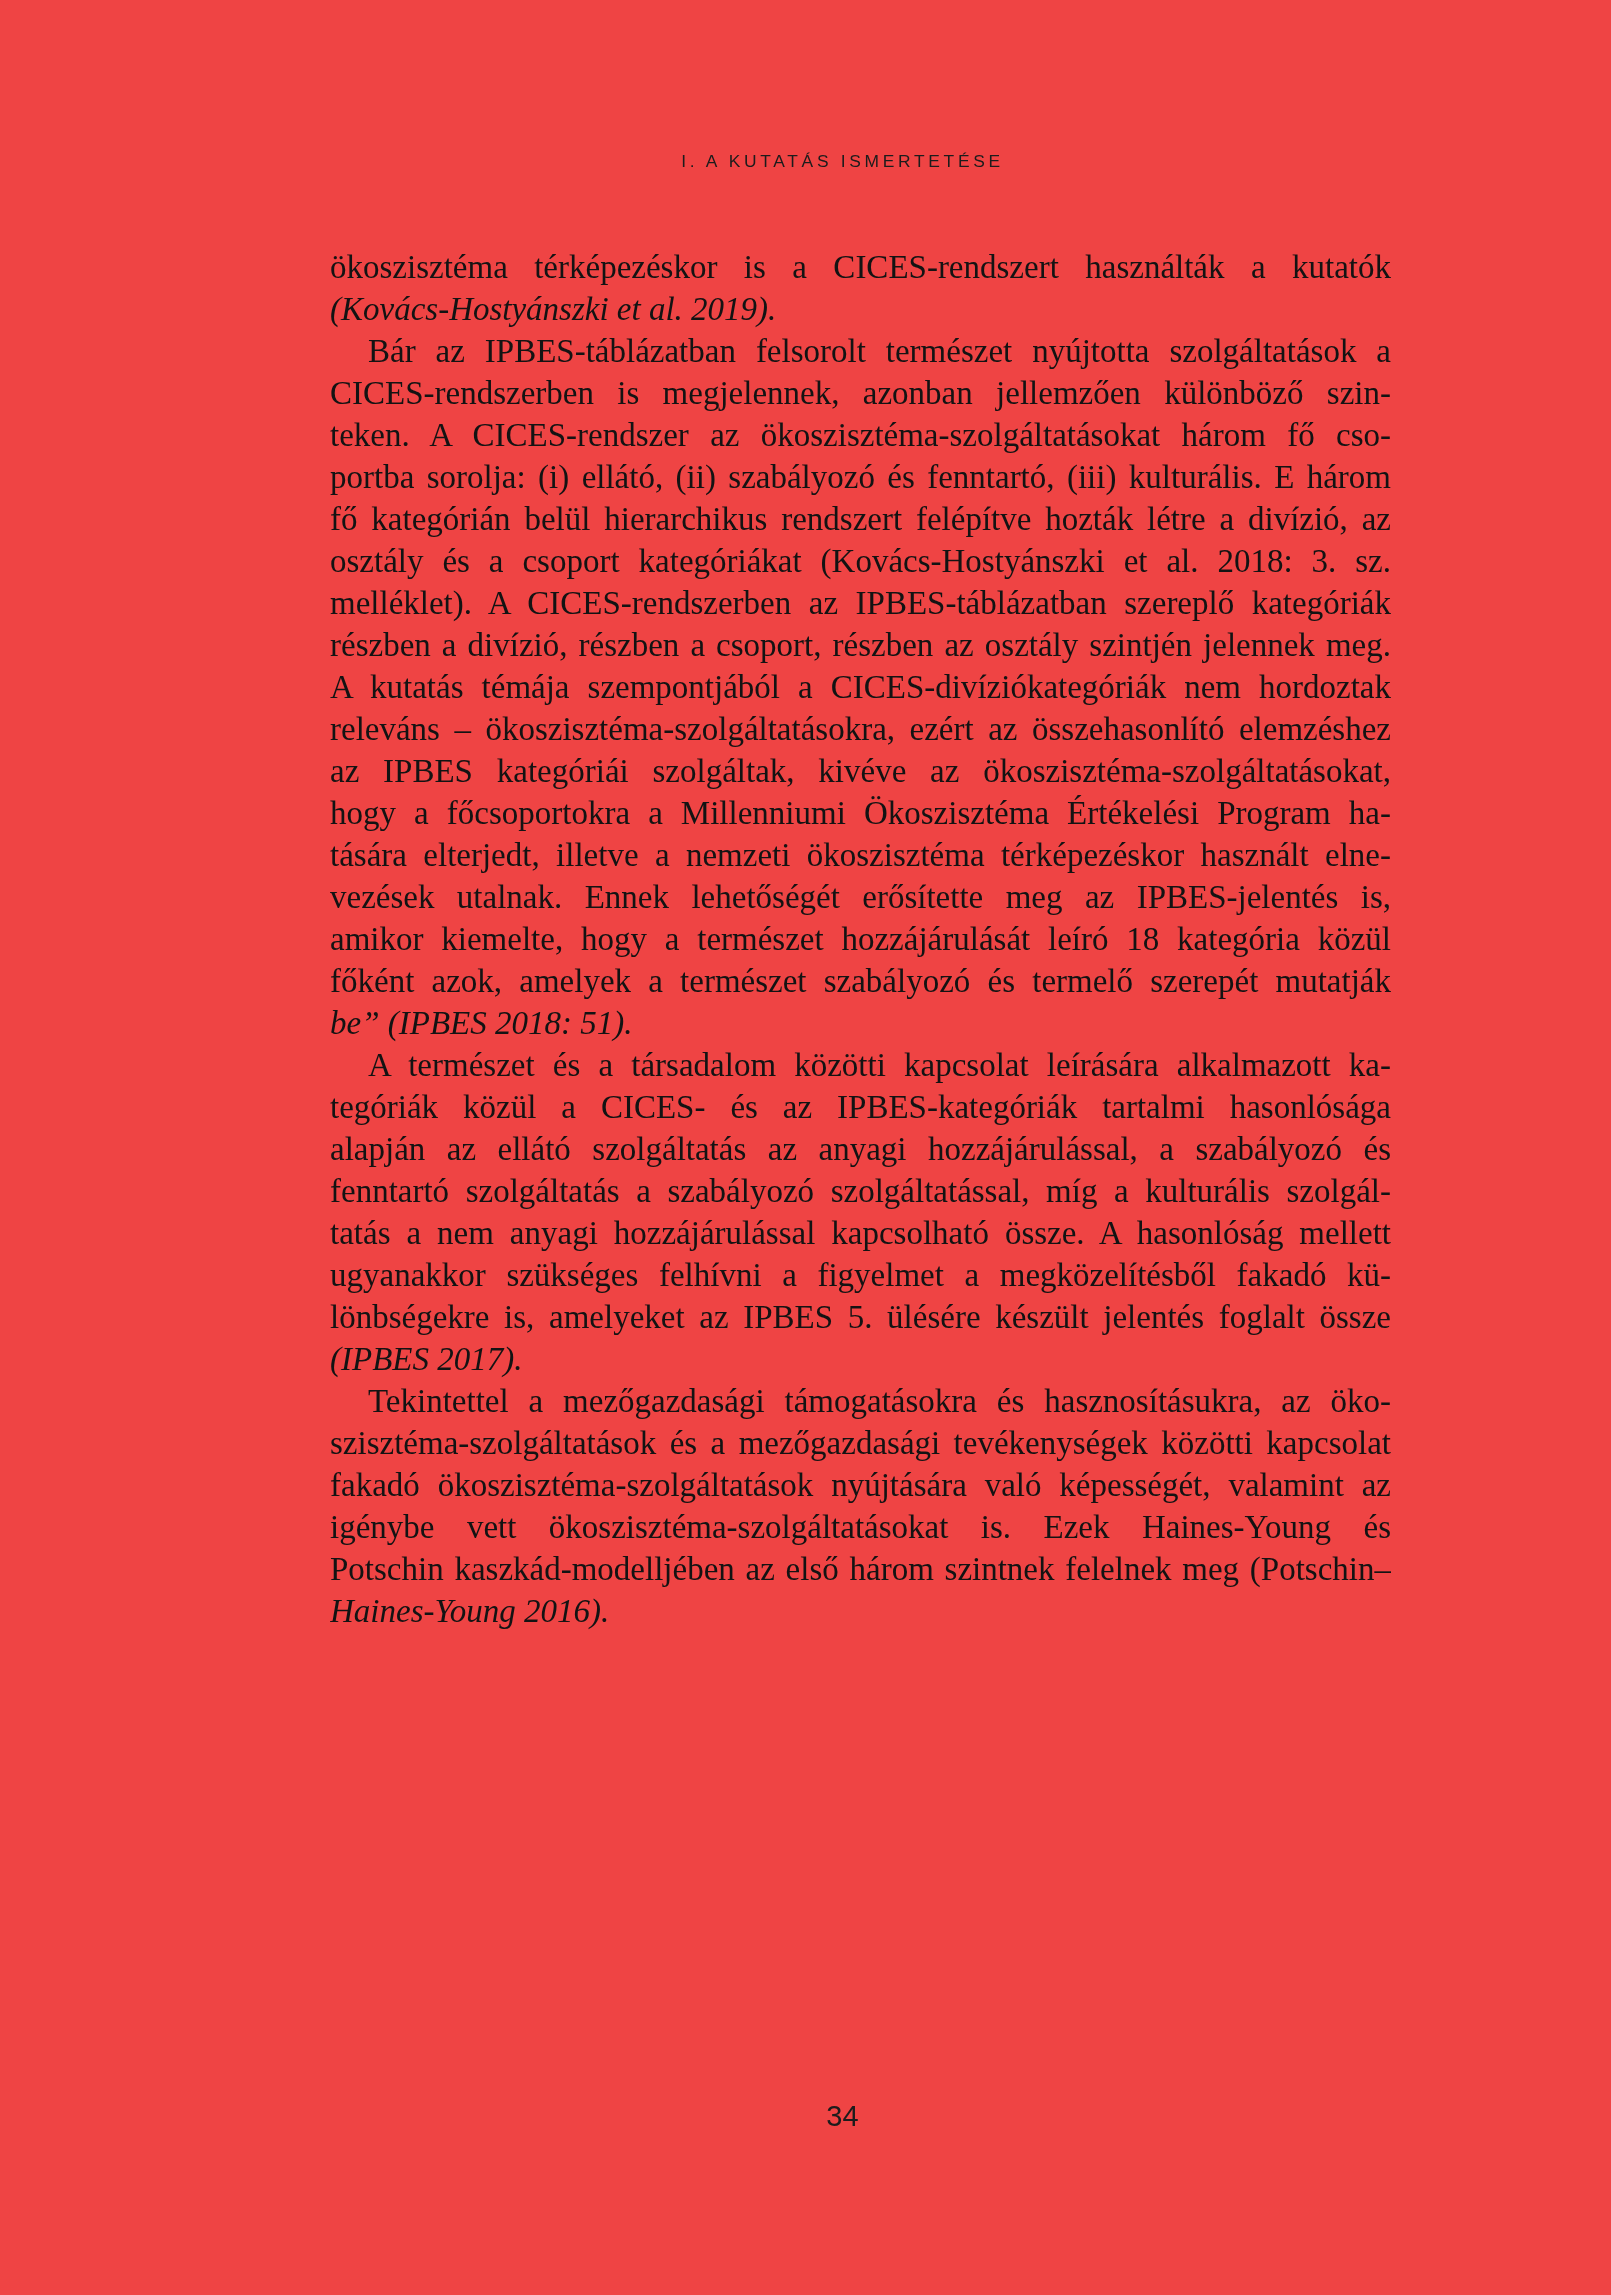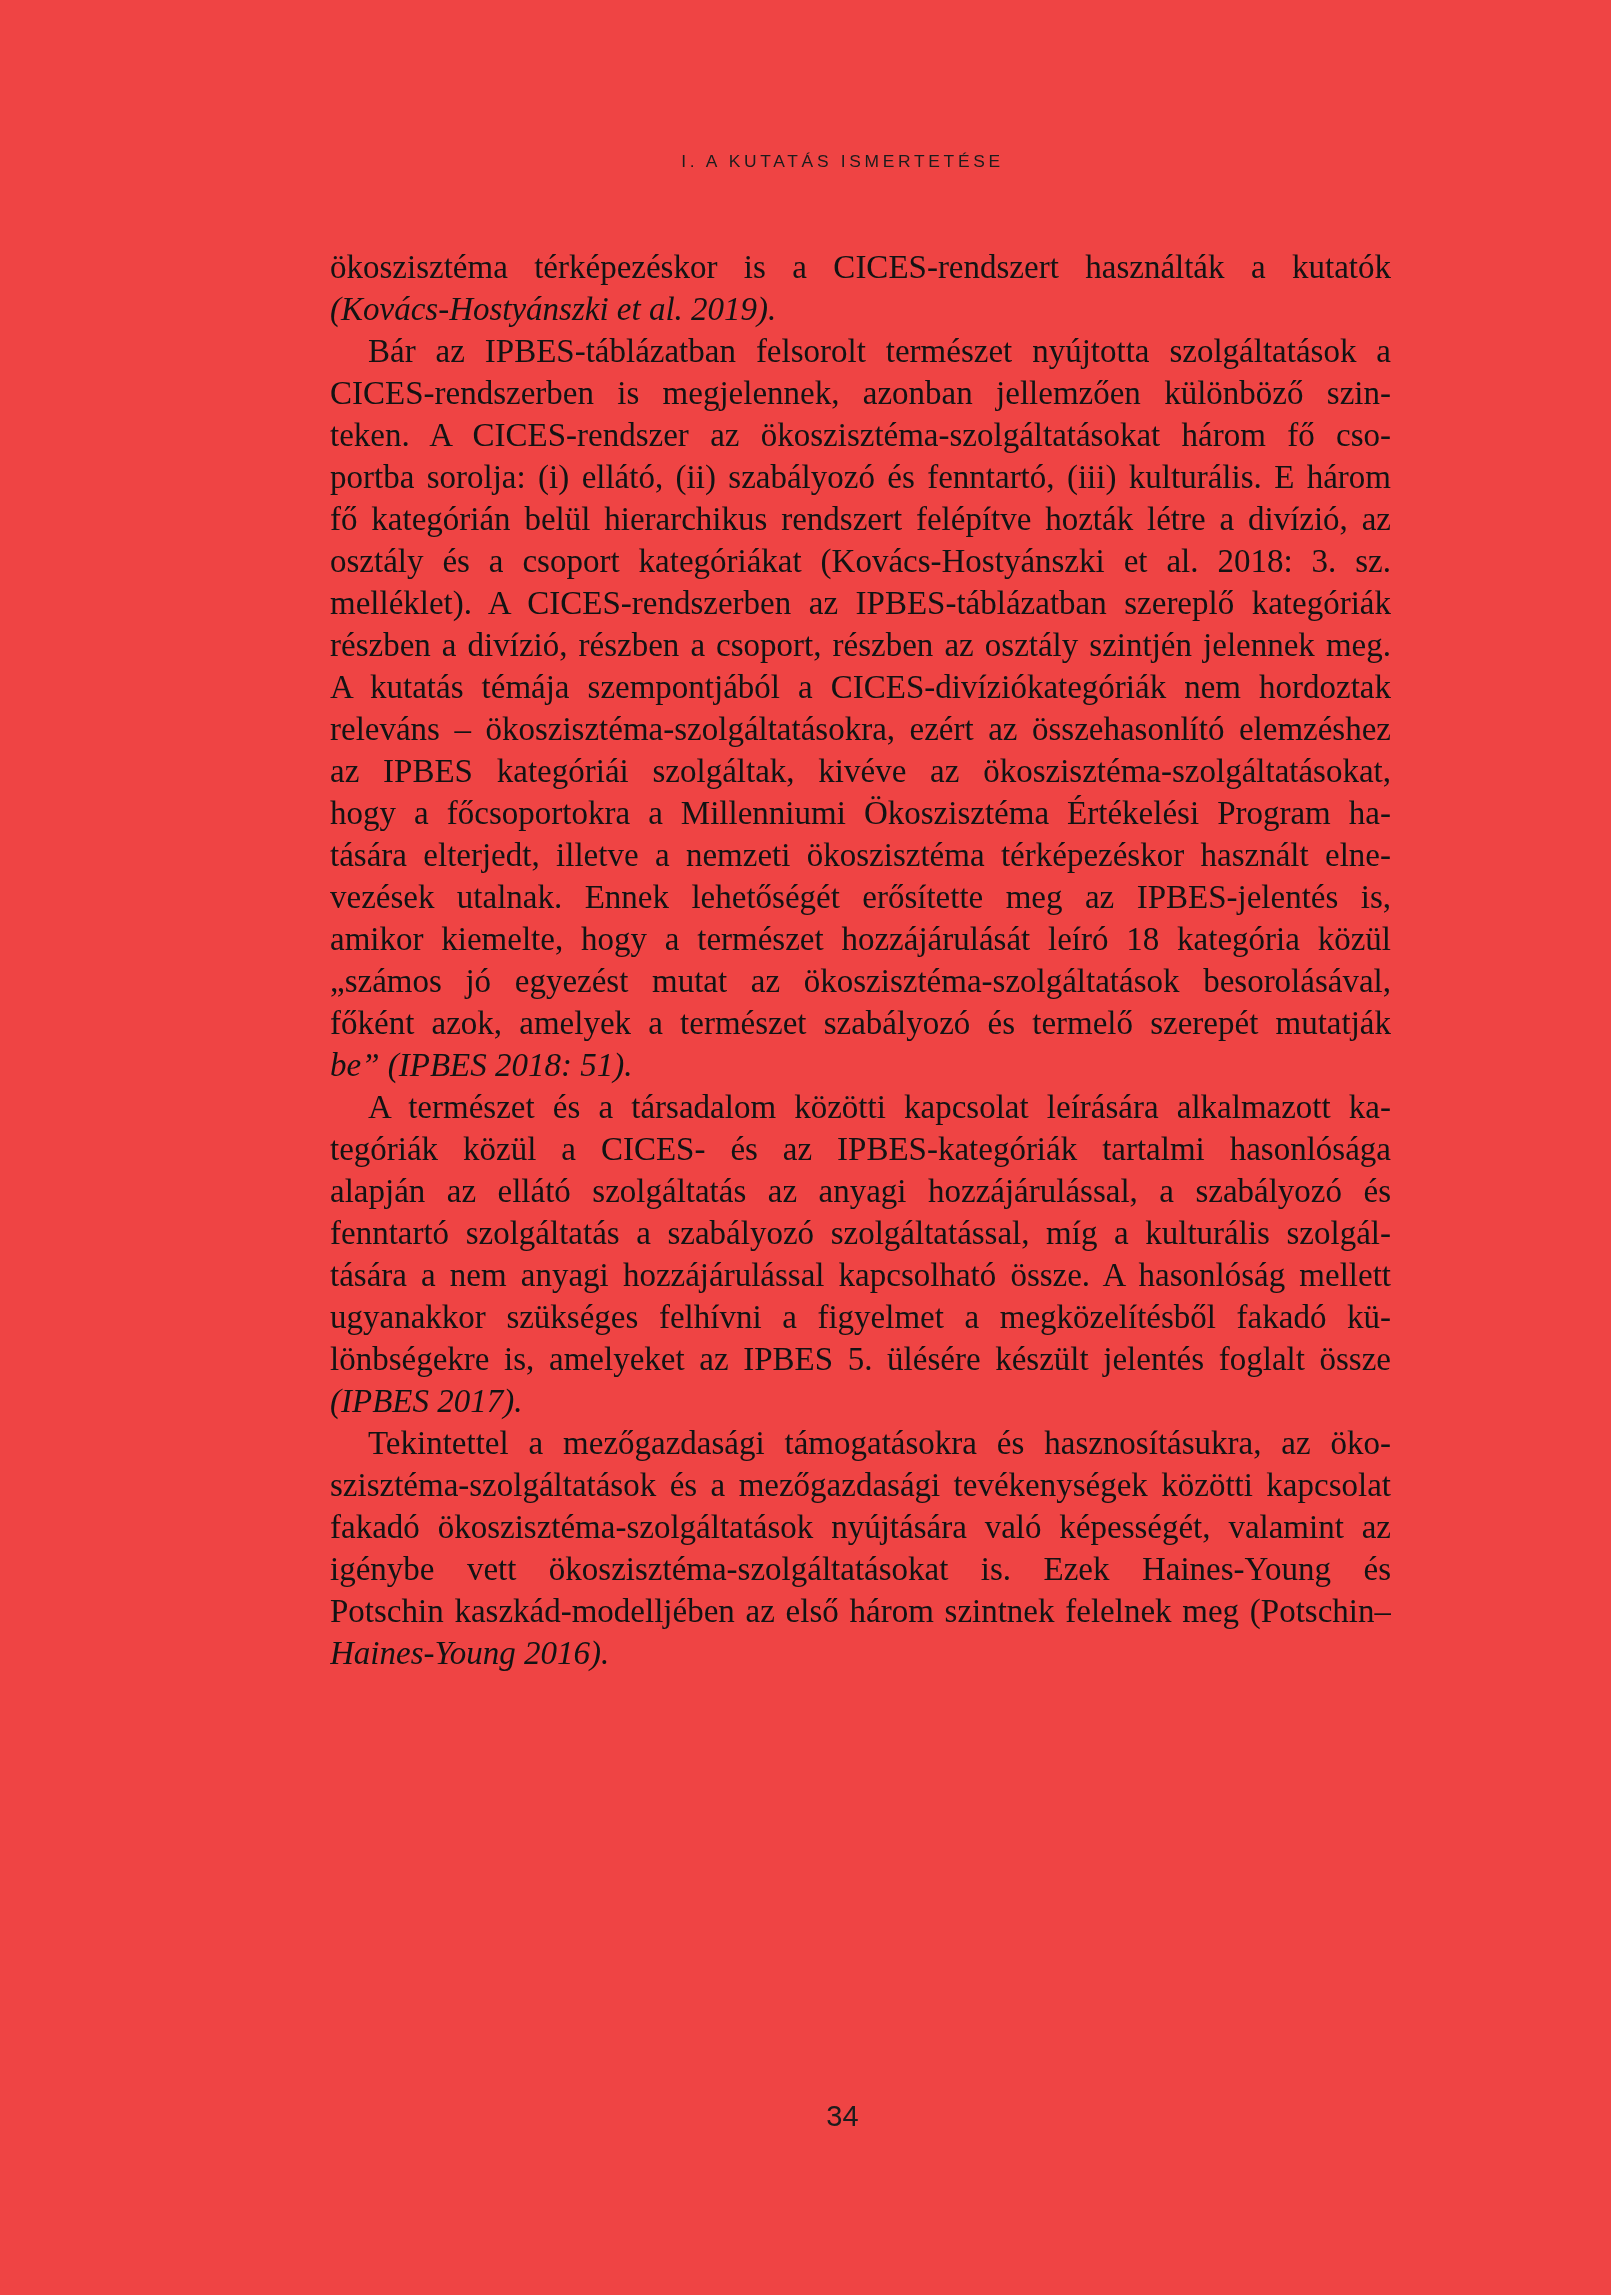--- a/index.html
+++ b/index.html
@@ -72,28 +72,27 @@
       <div class="line">osztály és a csoport kategóriákat (Kovács-Hostyánszki et al. 2018: 3. sz.</div>
       <div class="line">melléklet). A CICES-rendszerben az IPBES-táblázatban szereplő kategóriák</div>
       <div class="line">részben a divízió, részben a csoport, részben az osztály szintjén jelennek meg.</div>
       <div class="line">A kutatás témája szempontjából a CICES-divíziókategóriák nem hordoztak</div>
       <div class="line">releváns – ökoszisztéma-szolgáltatásokra, ezért az összehasonlító elemzéshez</div>
       <div class="line">az IPBES kategóriái szolgáltak, kivéve az ökoszisztéma-szolgáltatásokat,</div>
       <div class="line">hogy a főcsoportokra a Millenniumi Ökoszisztéma Értékelési Program ha-</div>
       <div class="line">tására elterjedt, illetve a nemzeti ökoszisztéma térképezéskor használt elne-</div>
       <div class="line">vezések utalnak. Ennek lehetőségét erősítette meg az IPBES-jelentés is,</div>
       <div class="line">amikor kiemelte, hogy a természet hozzájárulását leíró 18 kategória közül</div>
-      <div class="line">„számos jó egyezést mutat az ökoszisztéma-szolgáltatások besorolásával,</div>
       <div class="line">főként azok, amelyek a természet szabályozó és termelő szerepét mutatják</div>
       <div class="line para-end">be” (IPBES 2018: 51).</div>
       <div class="line indent">A természet és a társadalom közötti kapcsolat leírására alkalmazott ka-</div>
       <div class="line">tegóriák közül a CICES- és az IPBES-kategóriák tartalmi hasonlósága</div>
       <div class="line">alapján az ellátó szolgáltatás az anyagi hozzájárulással, a szabályozó és</div>
       <div class="line">fenntartó szolgáltatás a szabályozó szolgáltatással, míg a kulturális szolgál-</div>
-      <div class="line">tására a nem anyagi hozzájárulással kapcsolható össze. A hasonlóság mellett</div>
+      <div class="line">tatás a nem anyagi hozzájárulással kapcsolható össze. A hasonlóság mellett</div>
       <div class="line">ugyanakkor szükséges felhívni a figyelmet a megközelítésből fakadó kü-</div>
       <div class="line">lönbségekre is, amelyeket az IPBES 5. ülésére készült jelentés foglalt össze</div>
       <div class="line para-end">(IPBES 2017).</div>
       <div class="line indent">Tekintettel a mezőgazdasági támogatásokra és hasznosításukra, az öko-</div>
       <div class="line">szisztéma-szolgáltatások és a mezőgazdasági tevékenységek közötti kapcsolat</div>
       <div class="line">fakadó ökoszisztéma-szolgáltatások nyújtására való képességét, valamint az</div>
       <div class="line">igénybe vett ökoszisztéma-szolgáltatásokat is. Ezek Haines-Young és</div>
       <div class="line">Potschin kaszkád-modelljében az első három szintnek felelnek meg (Potschin–</div>
       <div class="line para-end">Haines-Young 2016).</div>
     </main>

